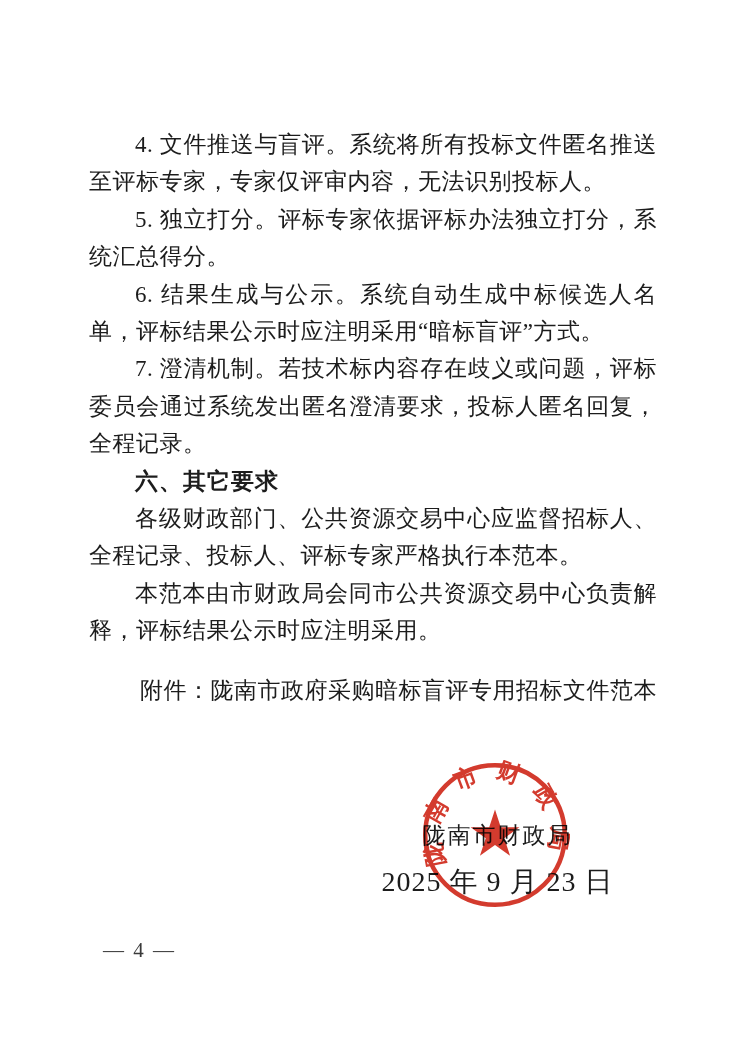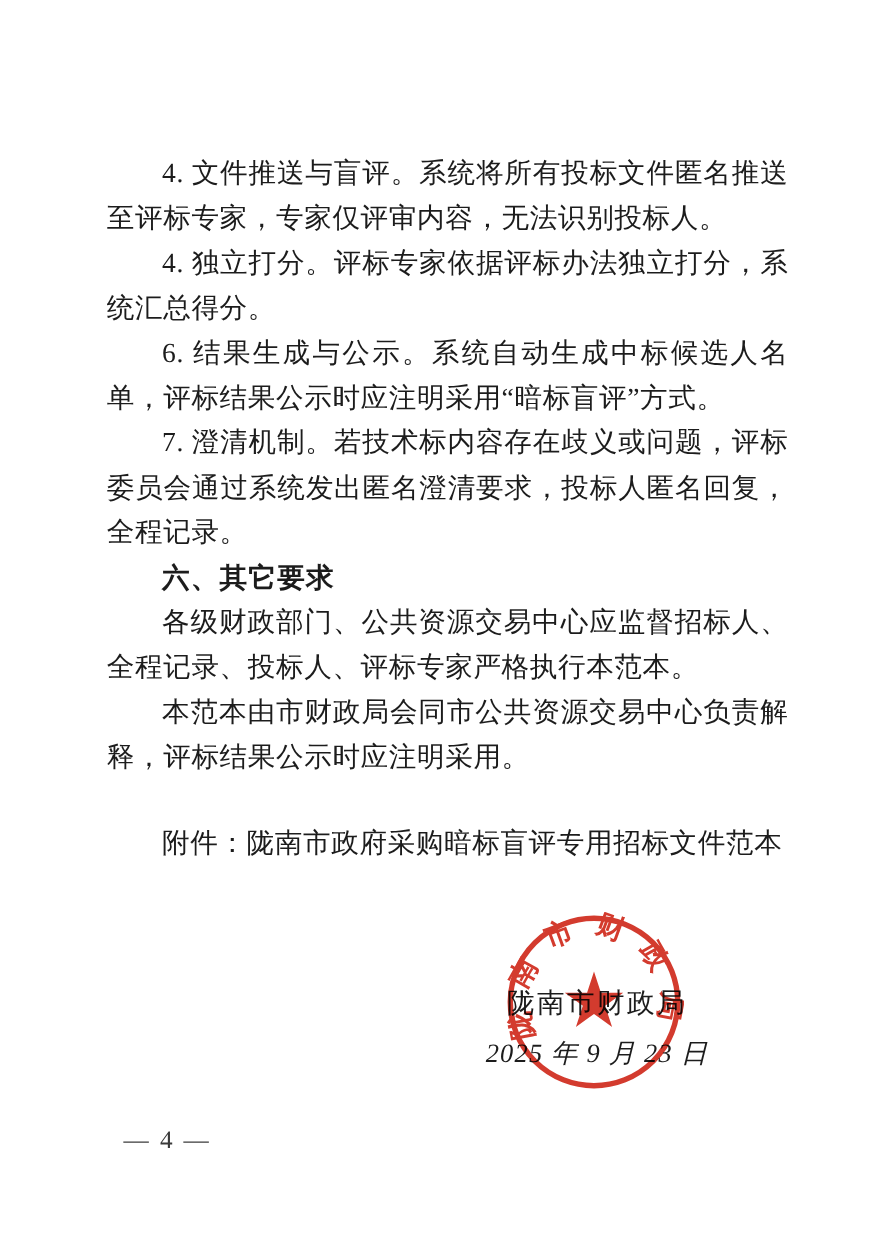--- a/index.html
+++ b/index.html
@@ -33,39 +33,38 @@
   }
   .heading {
     text-indent: 2em;
     font-family: Liberation Serif, serif;
     font-weight: 700;
     font-size: 23px;
     line-height: 37.4px;
     letter-spacing: 1px;
   }
   .attachment {
-    margin-top: 34px;
-    text-align: left;
+    margin-top: 22px;
+    text-align: right;
   }
   .signature {
     position: absolute;
     left: 365px;
     top: 820px;
     width: 265px;
     text-align: center;
   }
   .signature .org {
     font-size: 23px;
     letter-spacing: 2px;
   }
   .signature .date {
     margin-top: 12px;
-    font-size: 22px;
+    font-size: 28px;
     letter-spacing: 1px;
-    font-style: italic;
   }
   .seal {
     position: absolute;
     left: 420px;
     top: 760px;
     width: 150px;
     height: 150px;
     mix-blend-mode: multiply;
     opacity: 0.92;
   }
@@ -91,21 +90,21 @@
     letter-spacing: 2px;
   }
 </style>
 </head>
 <body>
 
 <div class="page">
 
   <div class="content">
     <p class="para">4. 文件推送与盲评。系统将所有投标文件匿名推送至评标专家，专家仅评审内容，无法识别投标人。</p>
-    <p class="para">4. 独立打分。评标专家依据评标办法独立打分，系统汇总得分。</p>
+    <p class="para">5. 独立打分。评标专家依据评标办法独立打分，系统汇总得分。</p>
     <p class="para">6. 结果生成与公示。系统自动生成中标候选人名单，评标结果公示时应注明采用“暗标盲评”方式。</p>
     <p class="para">7. 澄清机制。若技术标内容存在歧义或问题，评标委员会通过系统发出匿名澄清要求，投标人匿名回复，全程记录。</p>
 
     <h3 class="heading">六、其它要求</h3>
 
     <p class="para">各级财政部门、公共资源交易中心应监督招标人、全程记录、投标人、评标专家严格执行本范本。</p>
     <p class="para">本范本由市财政局会同市公共资源交易中心负责解释，评标结果公示时应注明采用。</p>
 
     <p class="para attachment">附件：陇南市政府采购暗标盲评专用招标文件范本</p>
   </div>

